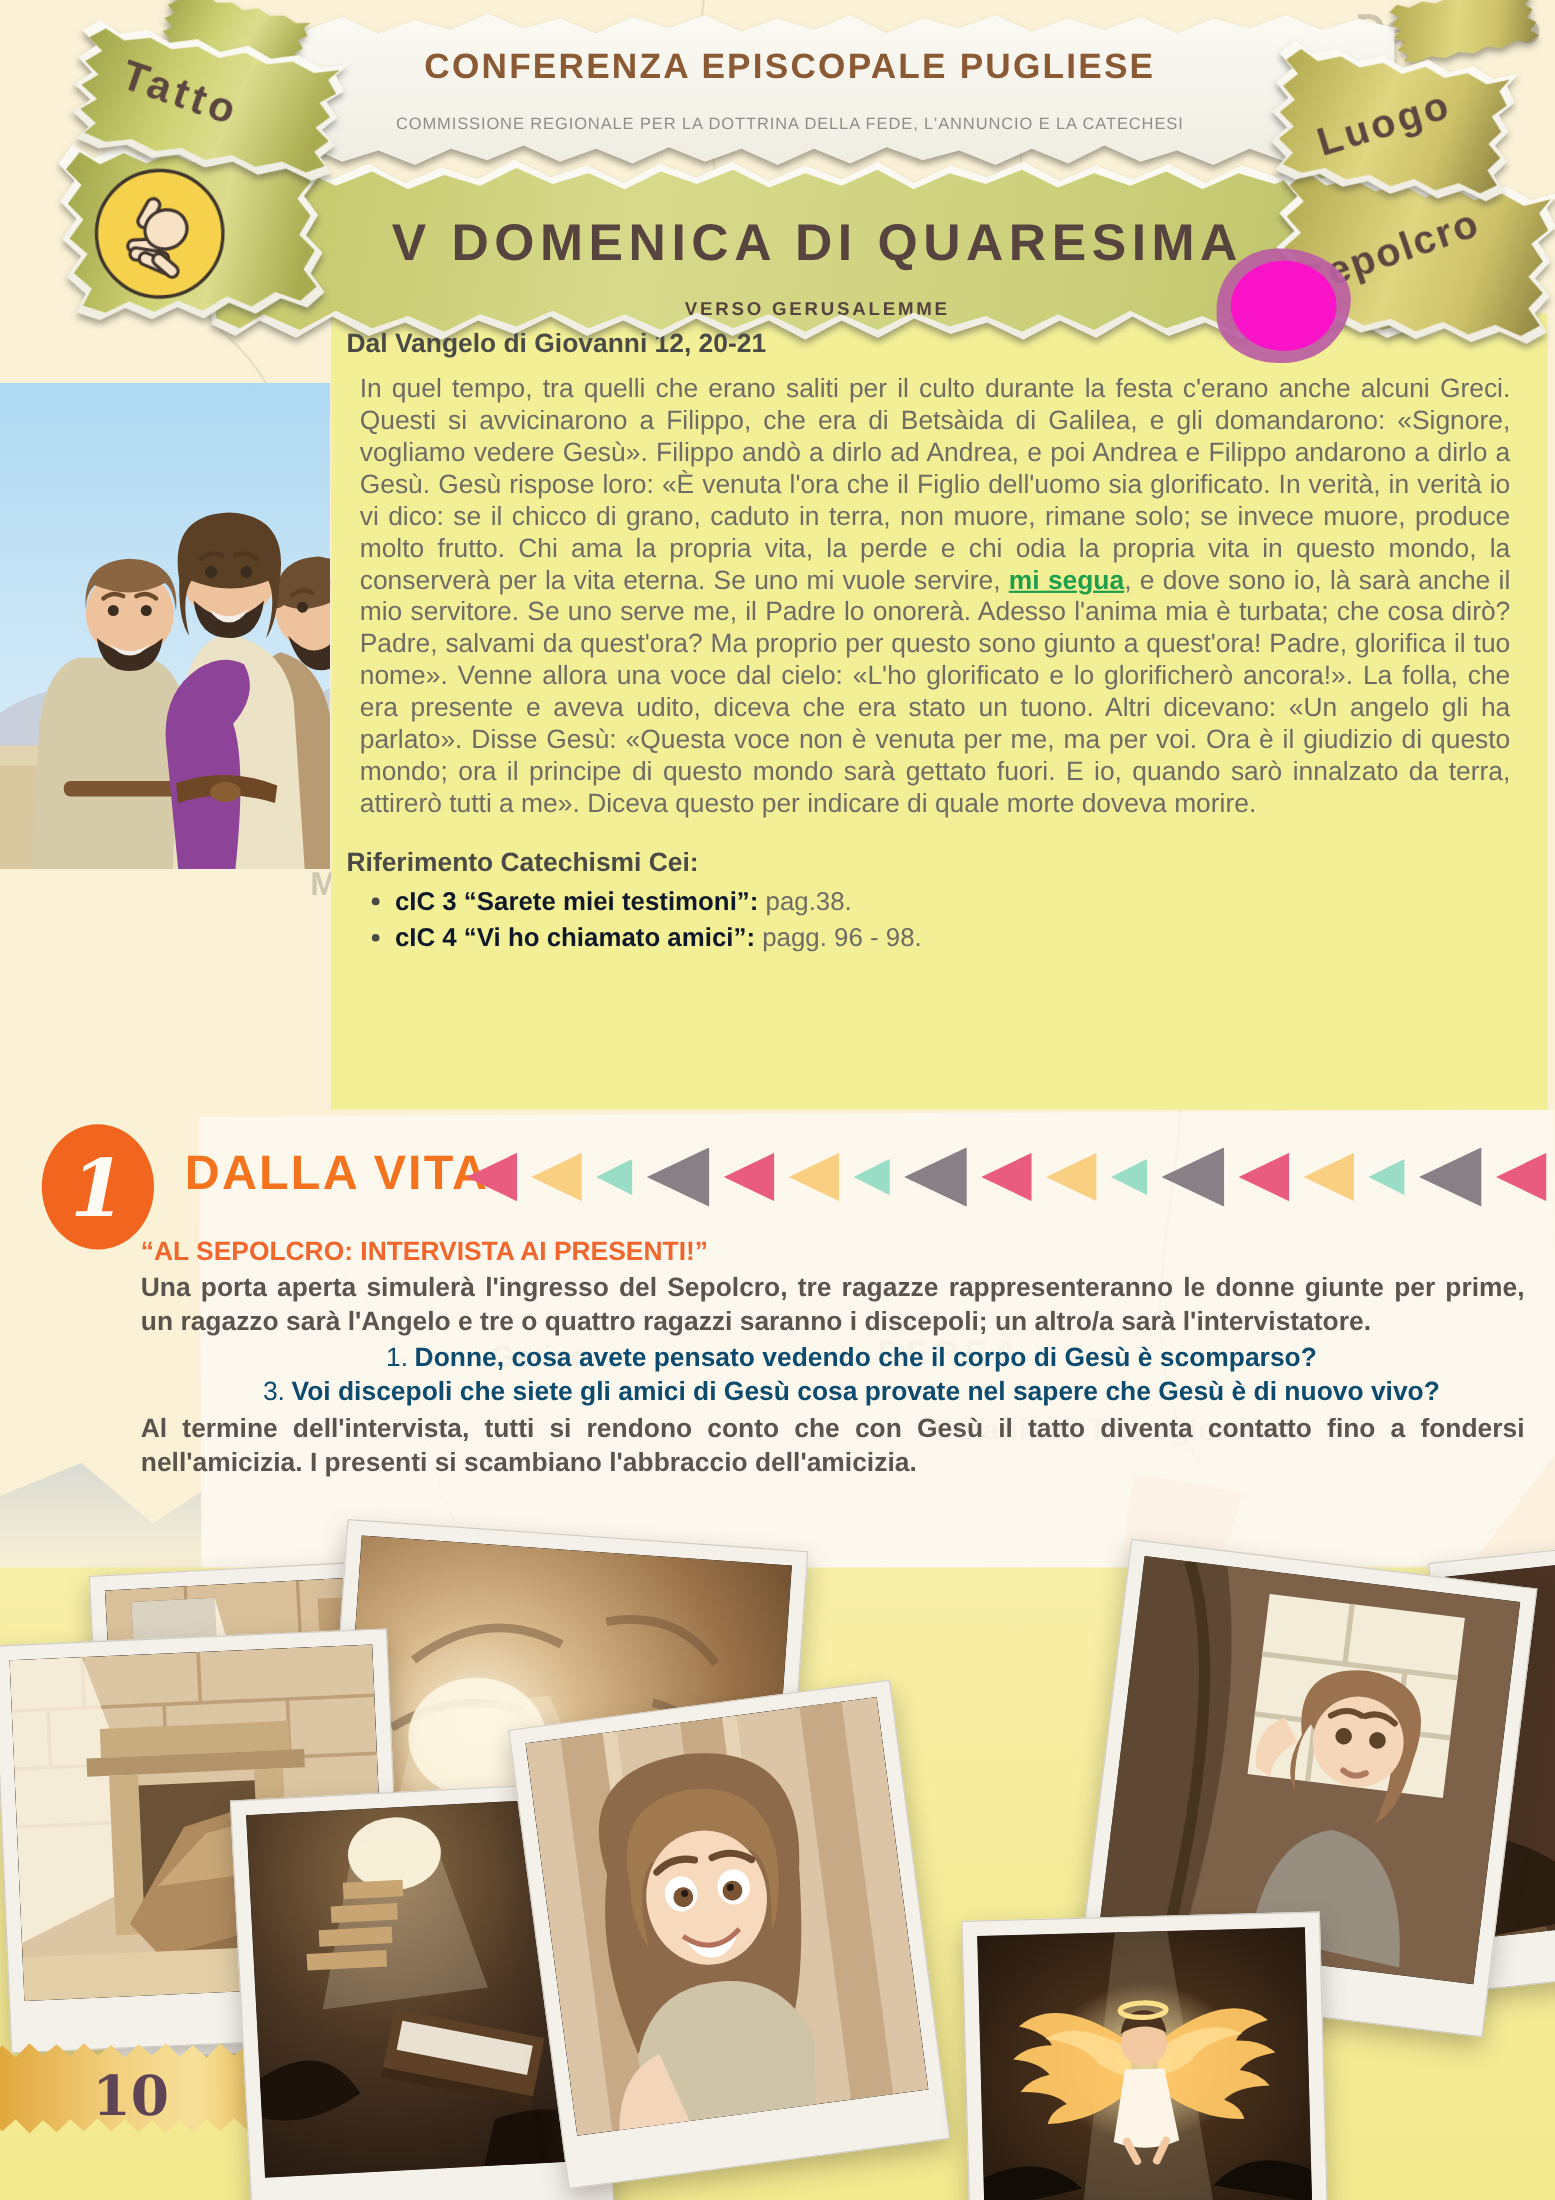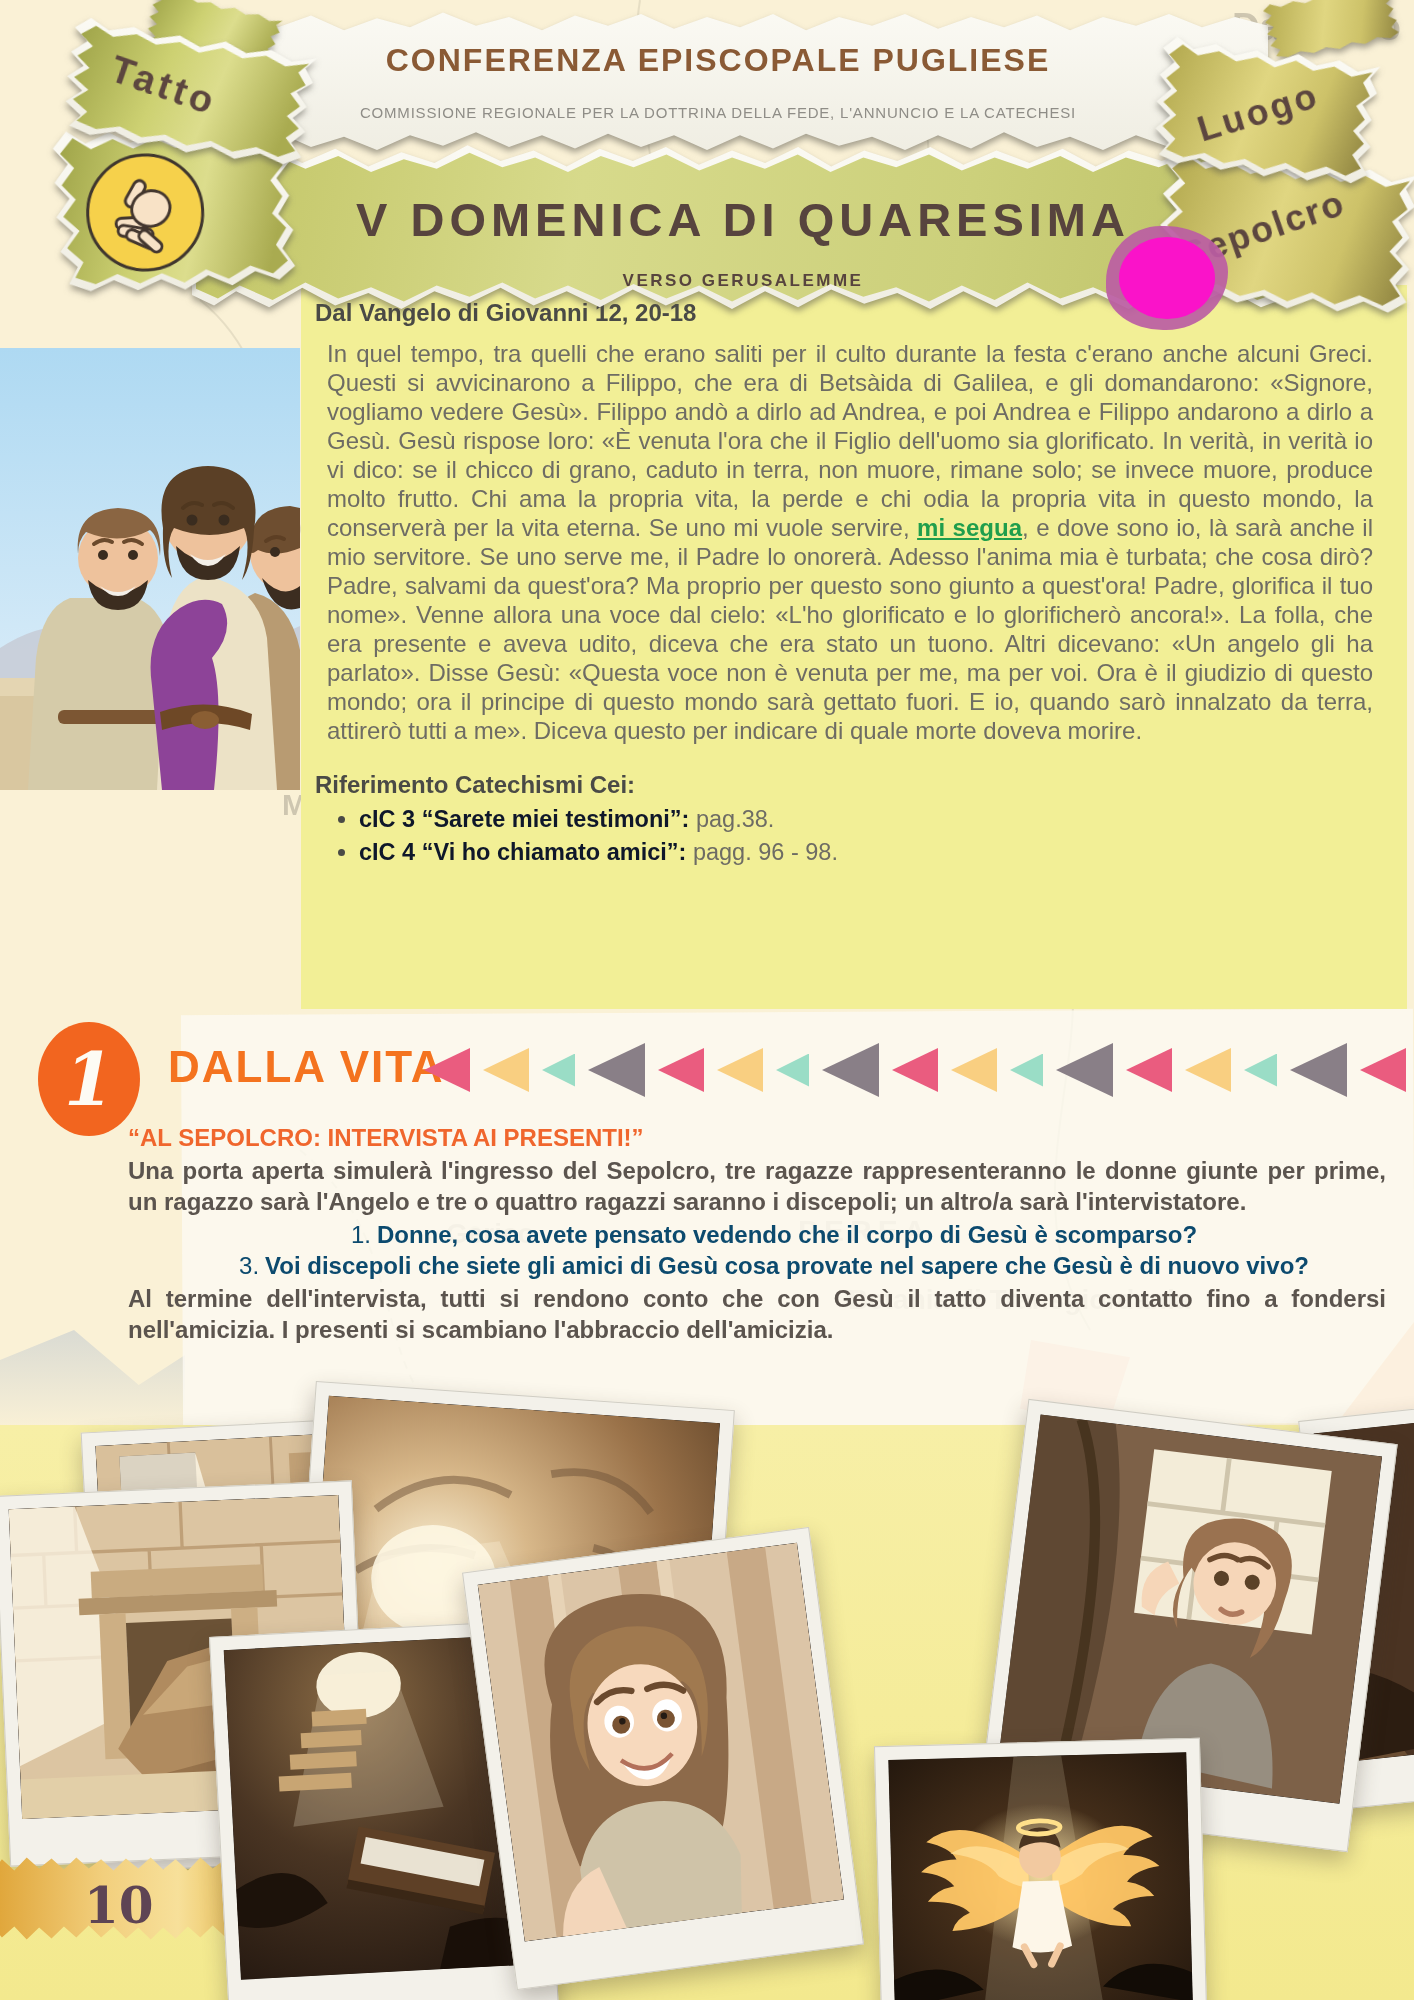--- a/index.html
+++ b/index.html
@@ -225,21 +225,21 @@
         <path d="M176 198 q32 30 64 0 q-4 34 -32 34 q-28 0 -32 -34z" fill="#3c2d20"></path>
         <path d="M190 206 q18 12 36 0 q-8 12 -18 12 q-10 0 -18 -12z" fill="#f3efe8"></path>
         <circle cx="192" cy="172" r="5.5" fill="#3a2c1f"></circle>
           <circle cx="224" cy="172" r="5.5" fill="#3a2c1f"></circle>
         <path d="M183 160 q9 -8 19 -3 M214 157 q9 -5 19 3" stroke="#4f371f" stroke-width="4" fill="none" stroke-linecap="round"></path>
       </g>
     </svg>
   </div>
 
   <div class="abs gospel-box" style="left:301px;top:285px;width:1106px;height:724px;z-index:3">
-    <h2 class="gospel-h">Dal Vangelo di Giovanni 12, 20-18</h2>
+    <h2 class="gospel-h">Dal Vangelo di Giovanni 12, 20-21</h2>
     <p class="gospel-body"><span>In quel tempo, tra quelli che erano saliti per il culto durante la festa c'erano anche alcuni Greci. Questi si avvicinarono a Filippo, che era di Betsàida di Galilea, e gli domandarono: «Signore, vogliamo vedere Gesù». Filippo andò a dirlo ad Andrea, e poi Andrea e Filippo andarono a dirlo a Gesù. Gesù rispose loro: «È venuta l'ora che il Figlio dell'uomo sia glorificato. In verità, in verità io vi dico: se il chicco di grano, caduto in terra, non muore, rimane solo; se invece muore, produce molto frutto. Chi ama la propria vita, la perde e chi odia la propria vita in questo mondo, la conserverà per la vita eterna. Se uno mi vuole servire, </span><a class="gospel-link">mi segua</a><span>, e dove sono io, là sarà anche il mio servitore. Se uno serve me, il Padre lo onorerà. Adesso l'anima mia è turbata; che cosa dirò? Padre, salvami da quest'ora? Ma proprio per questo sono giunto a quest'ora! Padre, glorifica il tuo nome». Venne allora una voce dal cielo: «L'ho glorificato e lo glorificherò ancora!». La folla, che era presente e aveva udito, diceva che era stato un tuono. Altri dicevano: «Un angelo gli ha parlato». Disse Gesù: «Questa voce non è venuta per me, ma per voi. Ora è il giudizio di questo mondo; ora il principe di questo mondo sarà gettato fuori. E io, quando sarò innalzato da terra, attirerò tutti a me». Diceva questo per indicare di quale morte doveva morire.</span></p>
     <h3 class="refs-h">Riferimento Catechismi Cei:</h3>
     <ul class="refs">
       <li><b>cIC 3 “Sarete miei testimoni”:</b><span> pag.38.</span></li>
       <li><b>cIC 4 “Vi ho chiamato amici”:</b><span> pagg. 96 - 98.</span></li>
     </ul>
   </div>
 
   <div class="abs mid-sheet" style="left:182px;top:1012px;width:1232px;height:414px;z-index:1"></div>
 

